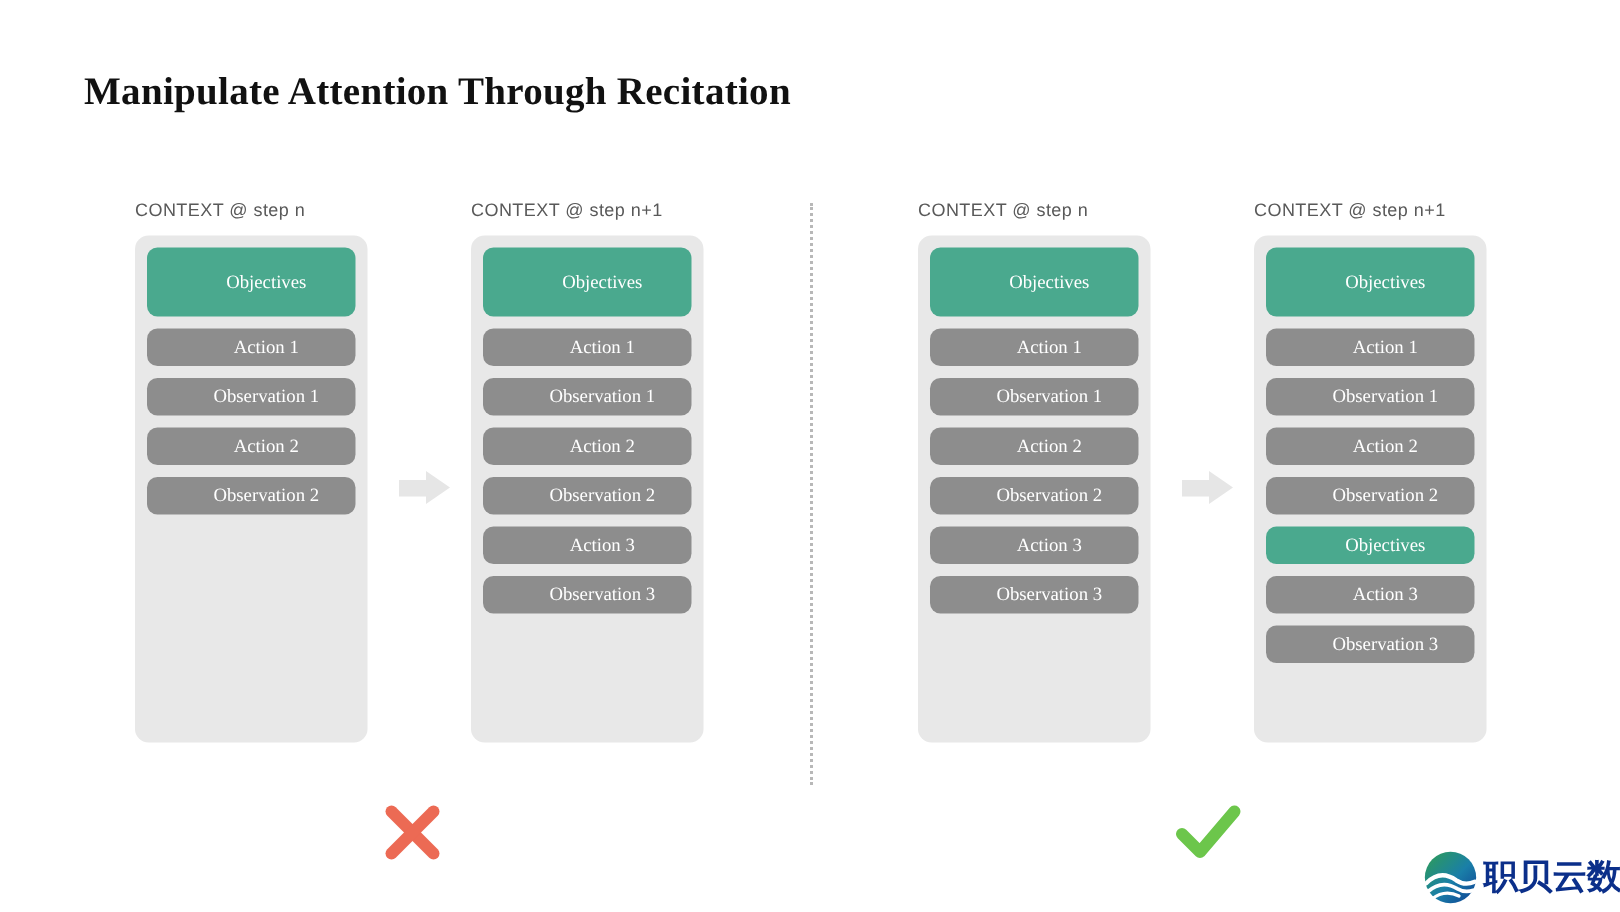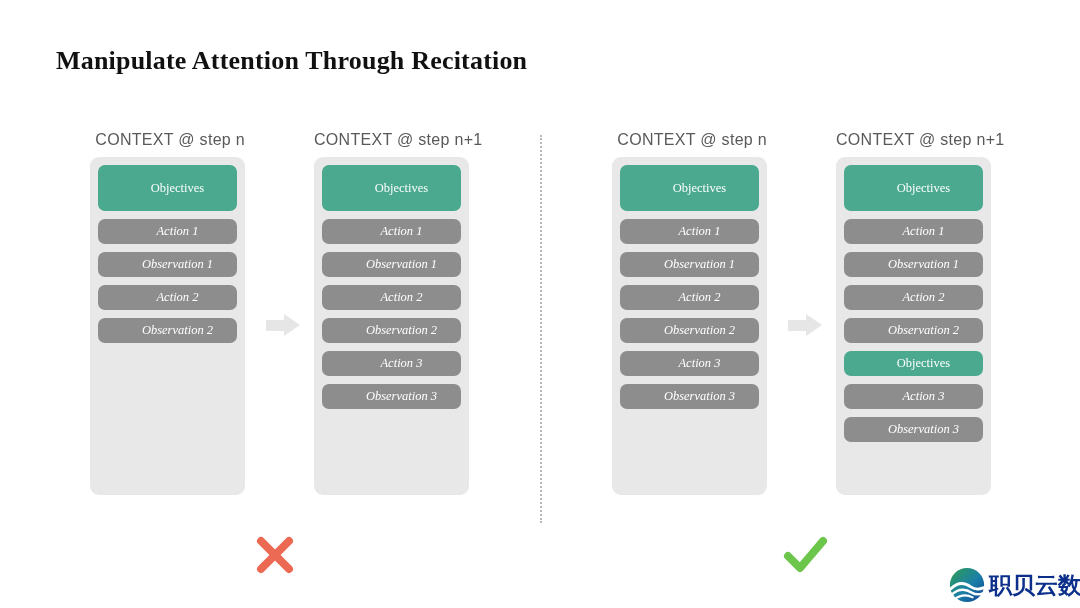--- a/index.html
+++ b/index.html
@@ -63,23 +63,23 @@
   .column {
     position: absolute;
     top: 0;
     width: 155px;
   }
   .column.first  { left: 20px; }
   .column.second { left: 244px; }
 
   .col-header {
     font-family: "Liberation Sans", sans-serif;
-    font-size: 16px;
+    font-size: 12px;
     color: #595959;
-    text-align: right;
+    text-align: left;
     letter-spacing: 0.3px;
     height: 20px;
     line-height: 20px;
     white-space: nowrap;
   }
 
   .panel {
     margin-top: 7px;
     width: 155px;
     height: 338px;
@@ -108,21 +108,20 @@
   }
   .block.objective {
     background: #4aa98e;
     height: 25px;
     line-height: 25px;
   }
   .block.step {
     background: #8d8d8d;
     height: 25px;
     line-height: 25px;
-    font-style: italic;
   }
 
   .arrow {
     position: absolute;
     top: 184px;
     left: 196px;
     width: 34px;
     height: 22px;
   }
   .arrow .shaft {

